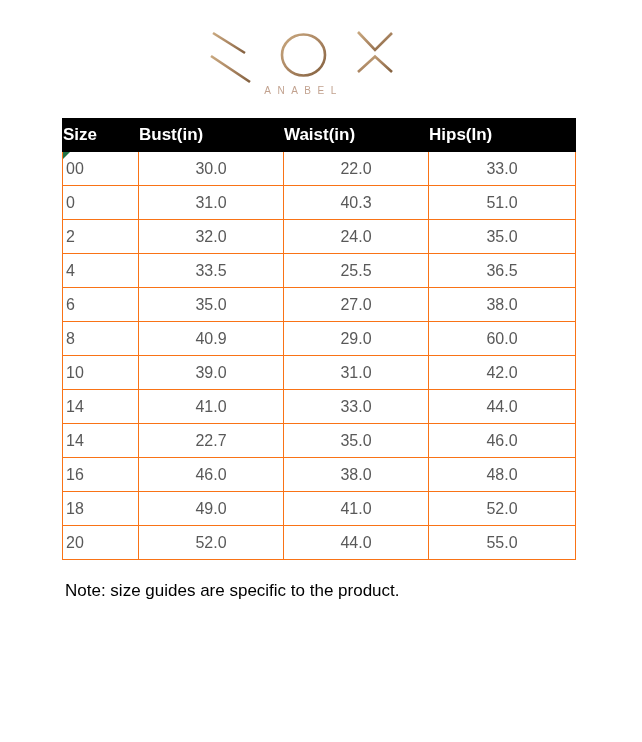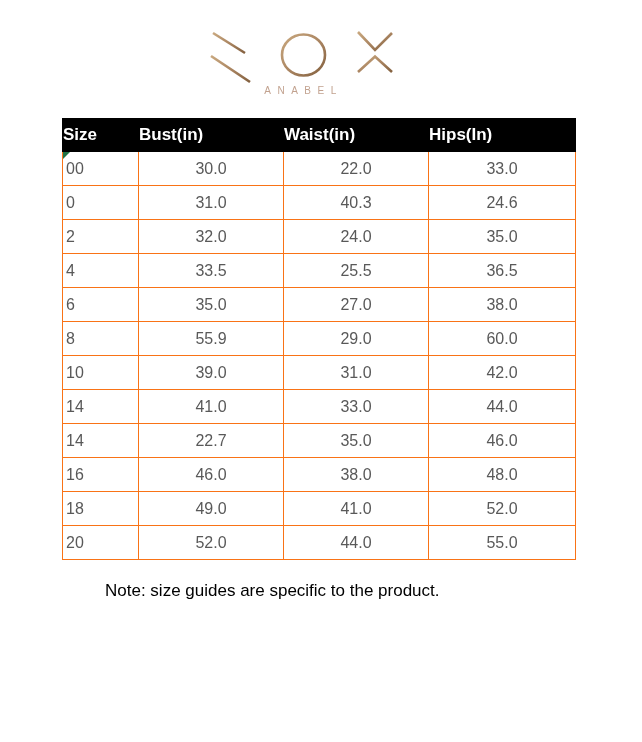--- a/index.html
+++ b/index.html
@@ -84,21 +84,20 @@
   }
 
   
   .note {
     position: absolute;
     left: 65px;
     top: 581px;
     font-size: 17px;
     color: #000000;
     font-family: "Liberation Sans", sans-serif;
-    margin-left: 40px;
   }
 </style>
 </head>
 <body>
 
 <div class="page">
 
   <svg class="logo-svg" viewBox="0 0 210 75" aria-hidden="true">
     <defs>
       <linearGradient id="gold" x1="0" y1="0" x2="1" y2="1">
@@ -142,21 +141,21 @@
       <tr>
         <td class="col-size"><span class="tri"></span><span>00</span></td>
         <td>30.0</td>
         <td>22.0</td>
         <td>33.0</td>
       </tr>
       <tr>
         <td class="col-size">0</td>
         <td>31.0</td>
         <td>40.3</td>
-        <td>24.6</td>
+        <td>51.0</td>
       </tr>
       <tr>
         <td class="col-size">2</td>
         <td>32.0</td>
         <td>24.0</td>
         <td>35.0</td>
       </tr>
       <tr>
         <td class="col-size">4</td>
         <td>33.5</td>
@@ -164,21 +163,21 @@
         <td>36.5</td>
       </tr>
       <tr>
         <td class="col-size">6</td>
         <td>35.0</td>
         <td>27.0</td>
         <td>38.0</td>
       </tr>
       <tr>
         <td class="col-size">8</td>
-        <td>55.9</td>
+        <td>40.9</td>
         <td>29.0</td>
         <td>60.0</td>
       </tr>
       <tr>
         <td class="col-size">10</td>
         <td>39.0</td>
         <td>31.0</td>
         <td>42.0</td>
       </tr>
       <tr>

